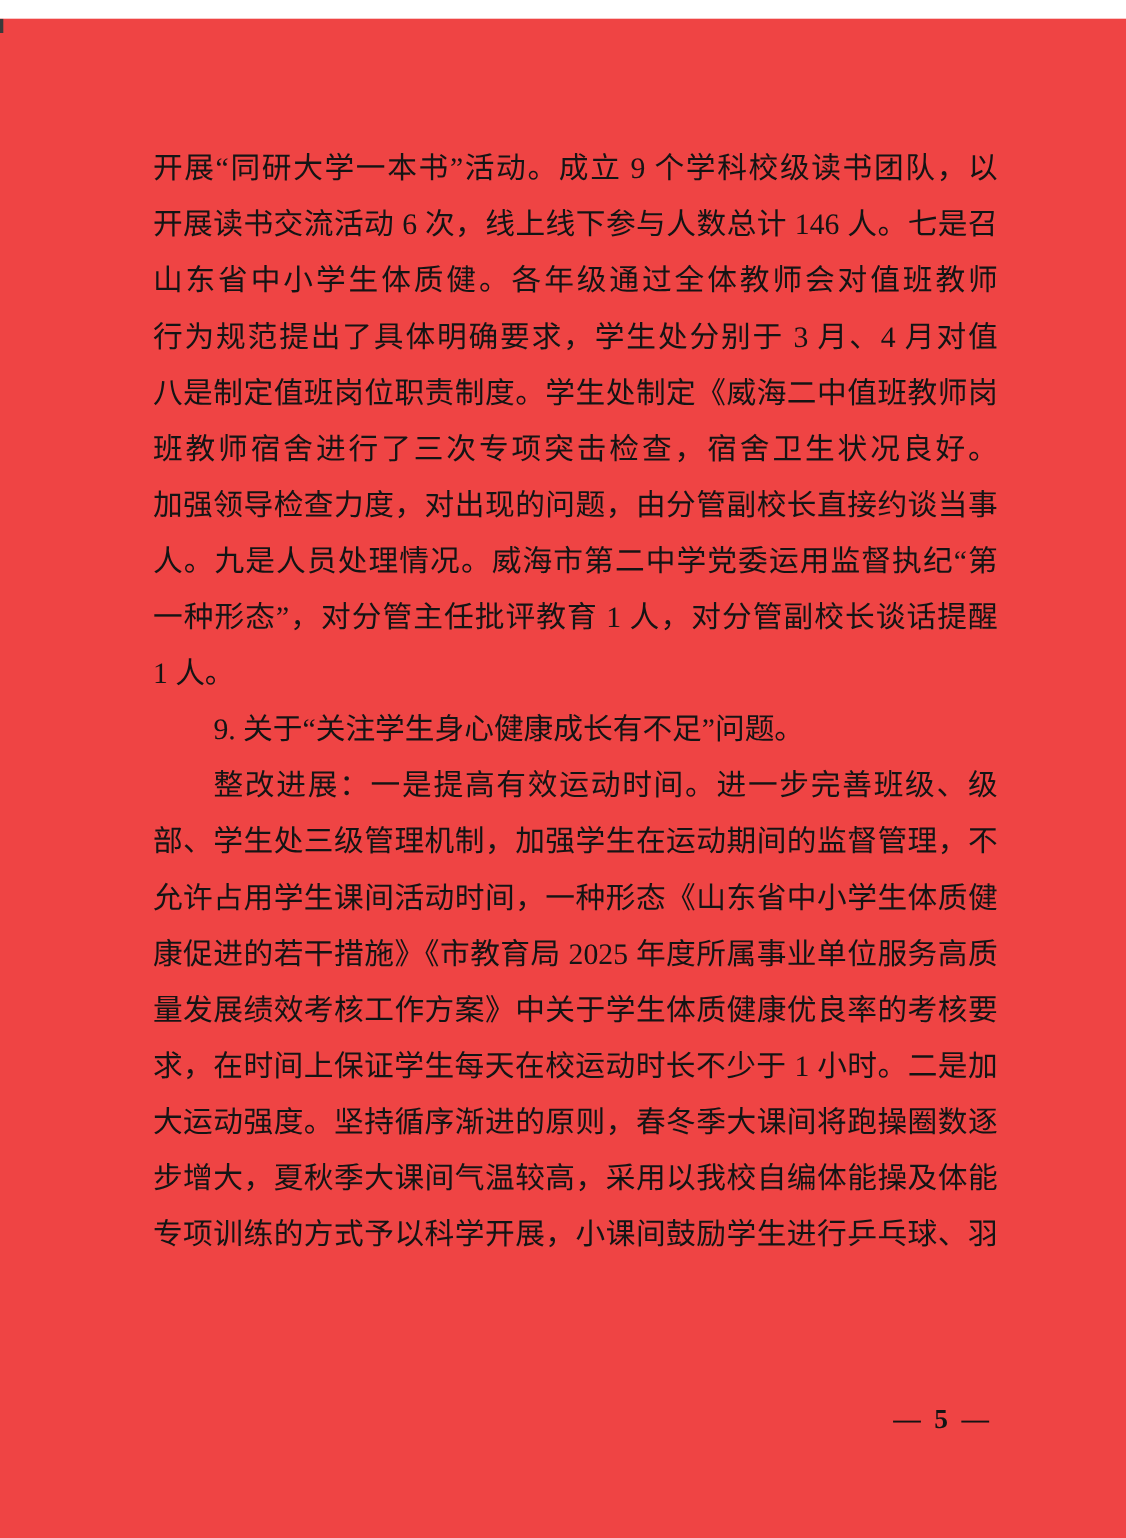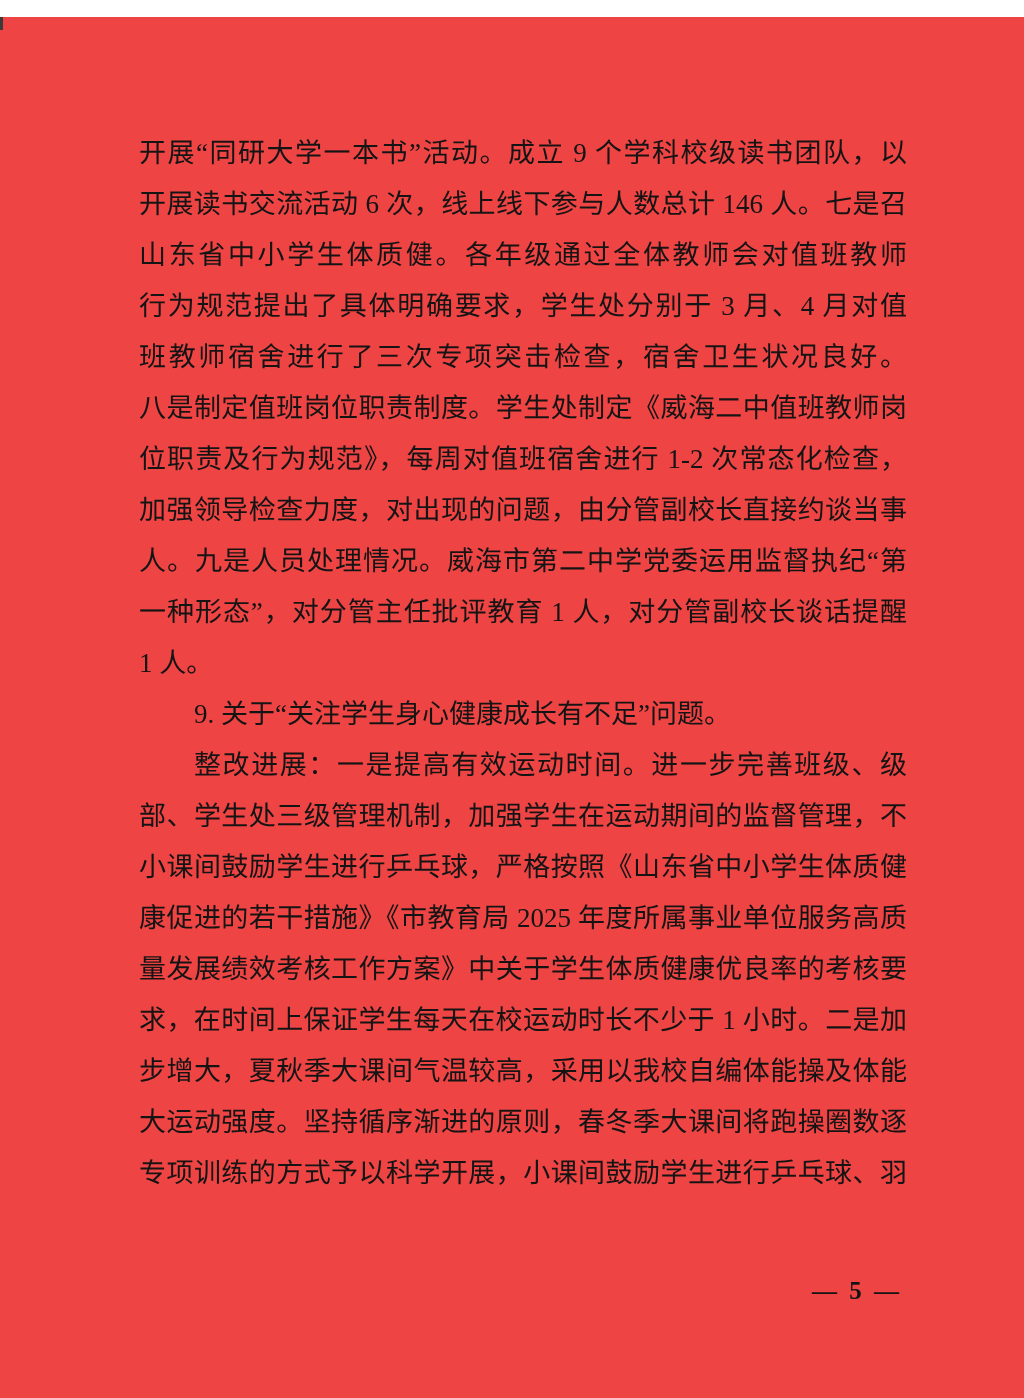--- a/index.html
+++ b/index.html
@@ -66,33 +66,32 @@
 <body>
 
 <div class="page" lang="zh-CN">
   <div class="corner-mark"></div>
 
   <main class="textblock">
     <div class="line">开展“同研大学一本书”活动。成立 9 个学科校级读书团队，以</div>
     <div class="line">开展读书交流活动 6 次，线上线下参与人数总计 146 人。七是召</div>
     <div class="line">山东省中小学生体质健。各年级通过全体教师会对值班教师</div>
     <div class="line">行为规范提出了具体明确要求，学生处分别于 3 月、4 月对值</div>
+    <div class="line">八是制定值班岗位职责制度。学生处制定《威海二中值班教师岗</div>
     <div class="line">班教师宿舍进行了三次专项突击检查，宿舍卫生状况良好。</div>
-    <div class="line">八是制定值班岗位职责制度。学生处制定《威海二中值班教师岗</div>
-    <div class="line">位职责及行为规范》，每周对值班宿舍进行 1-2 次常态化检查，</div>
     <div class="line">加强领导检查力度，对出现的问题，由分管副校长直接约谈当事</div>
     <div class="line">人。九是人员处理情况。威海市第二中学党委运用监督执纪“第</div>
     <div class="line">一种形态”，对分管主任批评教育 1 人，对分管副校长谈话提醒</div>
     <div class="line short">1 人。</div>
     <div class="line short indent">9. 关于“关注学生身心健康成长有不足”问题。</div>
     <div class="line indent">整改进展：一是提高有效运动时间。进一步完善班级、级</div>
     <div class="line">部、学生处三级管理机制，加强学生在运动期间的监督管理，不</div>
-    <div class="line">小课间鼓励学生进行乒乓球，严格按照《山东省中小学生体质健</div>
+    <div class="line">允许占用学生课间活动时间，一种形态《山东省中小学生体质健</div>
     <div class="line">康促进的若干措施》《市教育局 2025 年度所属事业单位服务高质</div>
     <div class="line">量发展绩效考核工作方案》中关于学生体质健康优良率的考核要</div>
     <div class="line">求，在时间上保证学生每天在校运动时长不少于 1 小时。二是加</div>
+    <div class="line">大运动强度。坚持循序渐进的原则，春冬季大课间将跑操圈数逐</div>
     <div class="line">步增大，夏秋季大课间气温较高，采用以我校自编体能操及体能</div>
-    <div class="line">大运动强度。坚持循序渐进的原则，春冬季大课间将跑操圈数逐</div>
     <div class="line">专项训练的方式予以科学开展，小课间鼓励学生进行乒乓球、羽</div>
   </main>
 
   <div class="page-number">— 5 —</div>
 </div>
 
 </body></html>

